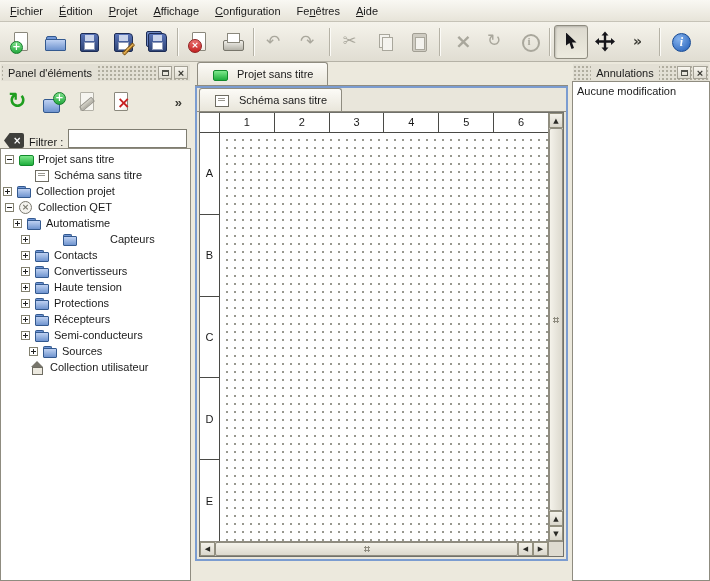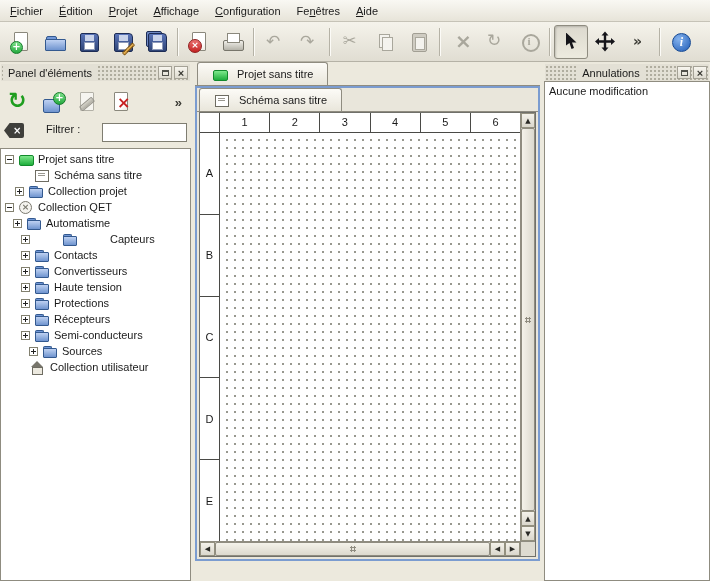--- a/index.html
+++ b/index.html
@@ -18,41 +18,41 @@
   .tb-btn{width:34px;height:34px;display:flex;align-items:center;justify-content:center;
     border:1px solid transparent;border-radius:3px;flex:none}
   .tb-btn.checked{background:linear-gradient(#dcd9ce,#edebdf);border:1px solid #8f8c80;
     box-shadow:inset 1px 1px 2px rgba(0,0,0,.18)}
   .tb-sep{width:2px;height:28px;margin:0 3px;border-left:1px solid #b5b2a6;border-right:1px solid #fcfbf7;flex:none}
 
   
   .workspace{flex:1;display:flex;min-height:0}
   .dock{display:flex;flex-direction:column;min-height:0}
   .left-dock{width:191px;flex:none}
-  .right-dock{width:166px;flex:none}
+  .right-dock{width:138px;flex:none}
   .splitter{width:4px;flex:none}
   .center{flex:1;display:flex;flex-direction:column;min-width:0;padding-bottom:20px}
 
   
   .dock-title{height:17px;flex:none;display:flex;align-items:center;padding:0 2px;margin:2px 1px 0;
     background-color:#e3e0d5;background-image:radial-gradient(#b0ad9f 1px,transparent 1.2px);
     background-size:4px 4px;background-position:0 1px}
   .dock-title .t{padding:1px 5px;background:#e3e0d5;white-space:nowrap}
   .left-dock .dock-title .t{margin-right:auto}
   .right-dock .dock-title .t{margin:0 auto}
   .dock-btn{width:14px;height:13px;flex:none;display:flex;align-items:center;justify-content:center;
     margin-left:2px;border:1px solid #a5a296;background:linear-gradient(#f7f5ee,#dedbd0)}
   .float-glyph{width:7px;height:6px;border:1px solid #50504a;border-top-width:2px}
   .close-glyph::before{content:"×";font-weight:bold;font-size:11px;line-height:1;color:#3a3a34}
 
   
   .panel-toolbar{height:42px;flex:none;display:flex;align-items:center;gap:2px;padding:0 3px}
   .pt-btn{width:32px;height:32px;display:flex;align-items:center;justify-content:center;border-radius:3px;flex:none}
   .pt-overflow{margin-left:auto;padding:0 6px;font-weight:bold;font-size:13px;color:#3a3a34}
-  .filter-row{height:25px;flex:none;display:flex;align-items:flex-start;gap:22px;padding:0 4px}
+  .filter-row{height:25px;flex:none;display:flex;align-items:flex-end;gap:5px;padding:0 4px}
   .filter-label{white-space:nowrap}
   .filter-input{flex:1;height:19px;min-width:0;border:1px solid #7f7d71;background:#fff;padding:0 3px;font:inherit}
 
   
   .tree{flex:1;min-height:0;border:1px solid #8f8c80;background:#fff;overflow:hidden;padding-top:2px}
   .tree-row{height:16px;display:flex;align-items:center;white-space:nowrap}
   .tree-label{padding-right:4px}
   .expander{width:9px;height:9px;flex:none;border:1px solid #82806f;background:#fff;margin-right:4px;position:relative}
   .expander::before{content:"";position:absolute;left:1px;top:3px;width:5px;height:1px;background:#222}
   .exp-plus::after{content:"";position:absolute;left:3px;top:1px;width:1px;height:5px;background:#222}
@@ -295,21 +295,21 @@
           <div class="tree-row" style="padding-left: 4px;">
             <span class="expander exp-minus"></span>
             <span class="tic tic-project"></span>
             <span class="tree-label">Projet sans titre</span>
           </div>
           <div class="tree-row" style="padding-left: 20px;">
             <span class="exp-spacer"></span>
             <span class="tic tic-schema"></span>
             <span class="tree-label">Schéma sans titre</span>
           </div>
-          <div class="tree-row" style="padding-left: 2px; margin-left: 12px;">
+          <div class="tree-row" style="padding-left: 2px;">
             <span class="expander exp-plus"></span>
             <span class="tic tic-folder"></span>
             <span class="tree-label">Collection projet</span>
           </div>
           <div class="tree-row" style="padding-left: 4px;">
             <span class="expander exp-minus"></span>
             <span class="tic tic-qet"></span>
             <span class="tree-label">Collection QET</span>
           </div>
           <div class="tree-row" style="padding-left: 12px;">

